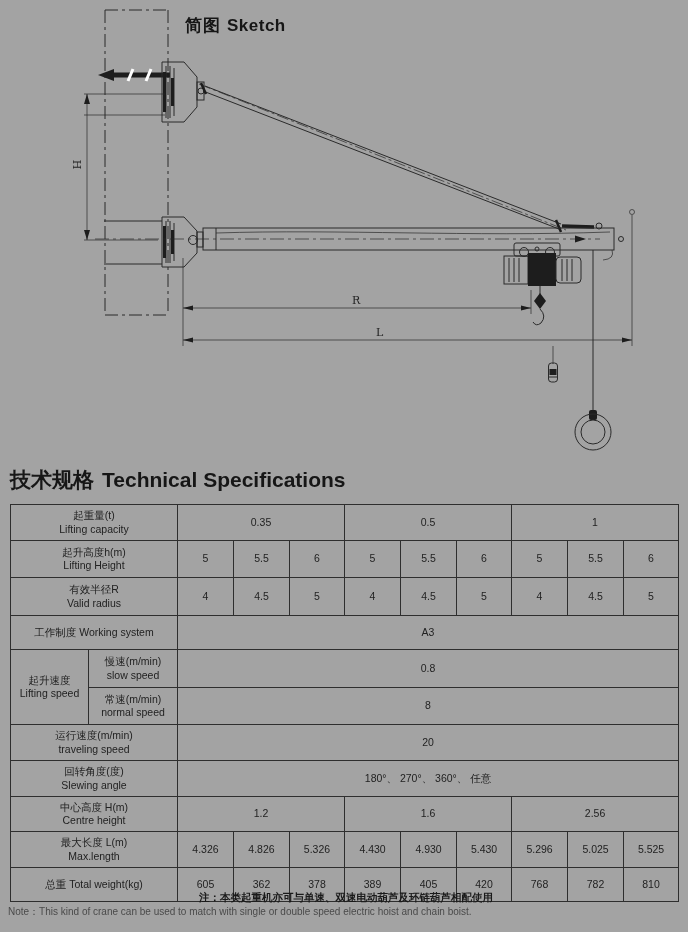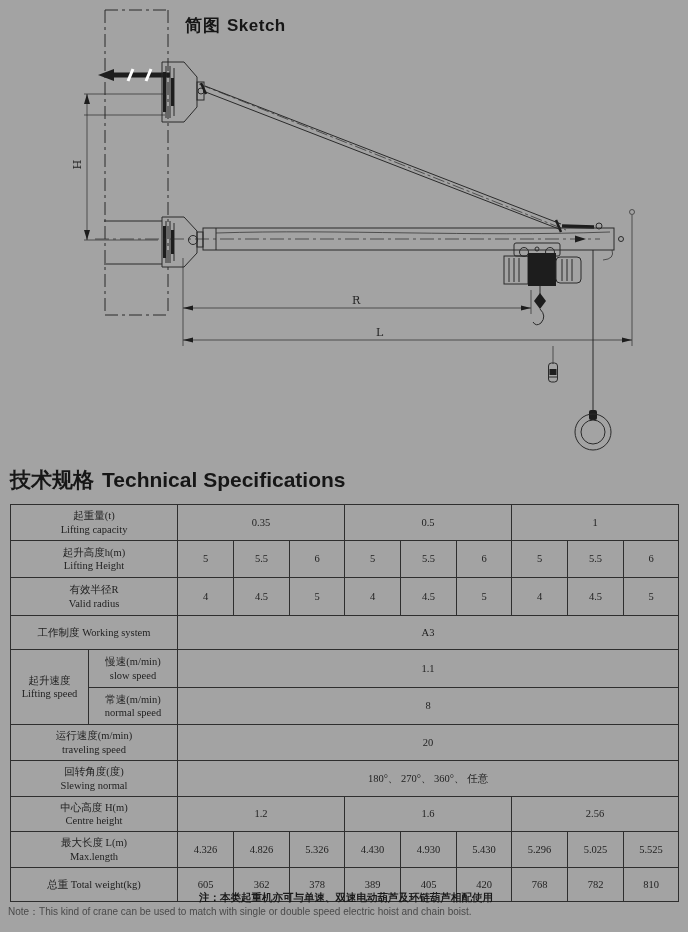--- a/index.html
+++ b/index.html
@@ -19,21 +19,21 @@
   }
   .dim-h{left:72px;top:158px;transform:rotate(90deg);}
   .dim-r{left:352px;top:294px;}
   .dim-l{left:376px;top:326px;}
   .section-title{
     position:absolute;left:10px;top:466px;font-size:21px;font-weight:700;color:#161616;
   }
   .section-title .en{margin-left:8px;font-weight:600;}
   .spec-table{
     position:absolute;left:10px;top:504px;width:668px;
-    border-collapse:collapse;table-layout:fixed;font-family:Liberation Serif, serif;
+    border-collapse:collapse;table-layout:fixed;
   }
   .spec-table td{
     border:1px solid #2e2e2e;text-align:center;vertical-align:middle;
     padding:0;font-size:10.5px;line-height:1.25;color:#222;
   }
   .lab div{white-space:nowrap;}
   .val{font-size:11px;}
   .note{position:absolute;left:8px;top:891px;width:676px;}
   .note .zh{font-size:10.5px;font-weight:700;color:#1a1a1a;line-height:1.3;text-align:center;}
   .note .en{font-size:10px;color:#4a4a4a;line-height:1.3;}
@@ -248,40 +248,40 @@
       </tr>
       <tr>
         <td rowspan="2" class="lab">
           <div>起升速度</div>
           <div>Lifting  speed</div>
         </td>
         <td class="lab" style="height:37px">
           <div>慢速(m/min)</div>
           <div>slow  speed</div>
         </td>
-        <td colspan="9" class="val">1.1</td>
+        <td colspan="9" class="val">0.8</td>
       </tr>
       <tr>
         <td class="lab" style="height:36px">
           <div>常速(m/min)</div>
           <div>normal  speed</div>
         </td>
         <td colspan="9" class="val">8</td>
       </tr>
       <tr>
         <td colspan="2" class="lab" style="height:35px">
           <div>运行速度(m/min)</div>
           <div>traveling speed</div>
         </td>
         <td colspan="9" class="val">20</td>
       </tr>
       <tr>
         <td colspan="2" class="lab" style="height:35px">
           <div>回转角度(度)</div>
-          <div>Slewing  normal</div>
+          <div>Slewing  angle</div>
         </td>
         <td colspan="9" class="val">180°、 270°、 360°、 任意</td>
       </tr>
       <tr>
         <td colspan="2" class="lab" style="height:34px">
           <div>中心高度 H(m)</div>
           <div>Centre  height</div>
         </td>
         <td colspan="3" class="val">1.2</td>
         <td colspan="3" class="val">1.6</td>

